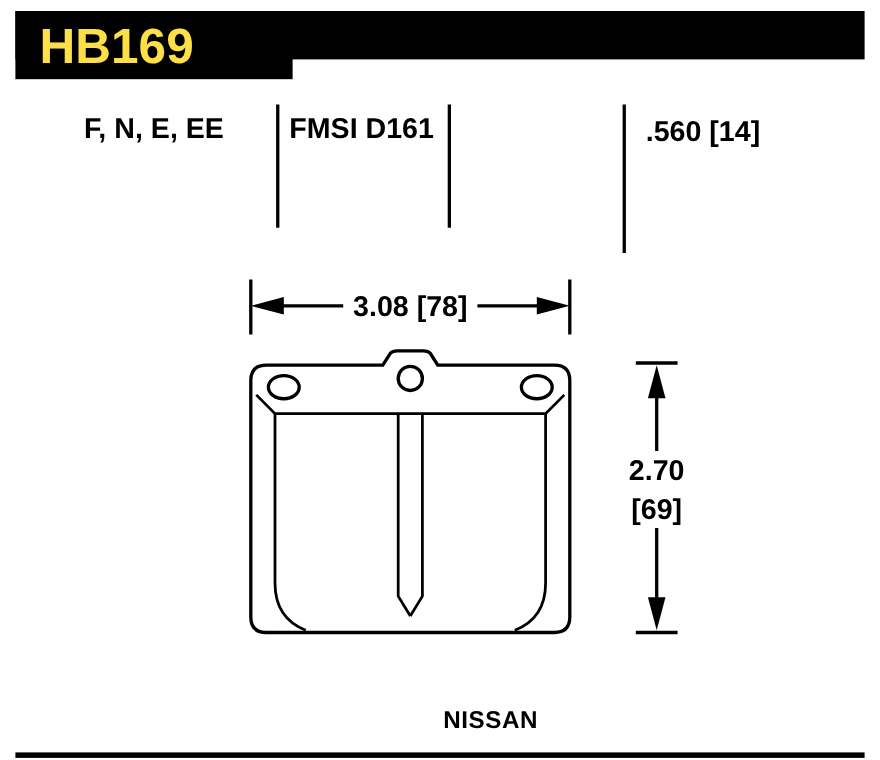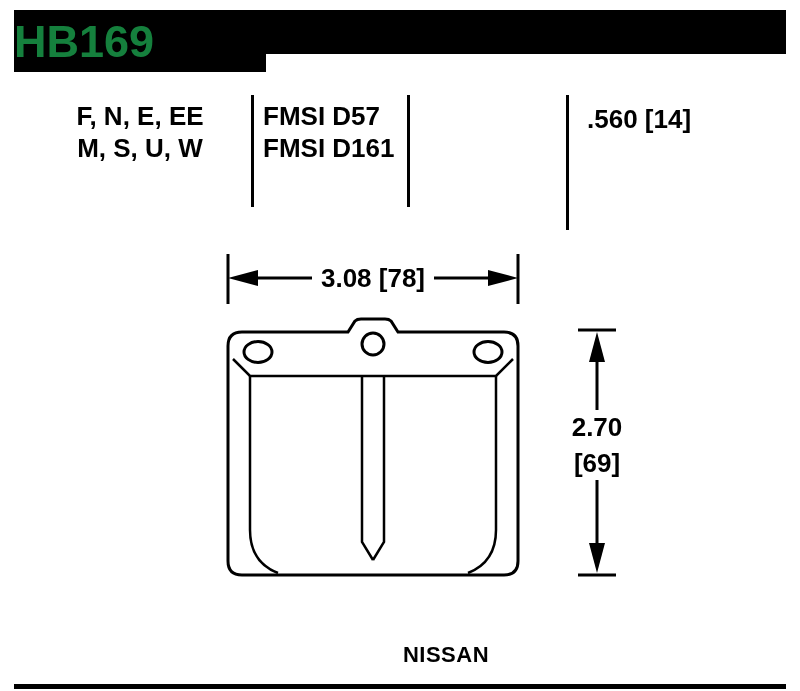--- a/index.html
+++ b/index.html
@@ -17,23 +17,24 @@
   .header-bar {
     left: 14px; top: 10px; width: 772px; height: 44px;
     background: #000;
   }
   .header-block {
     left: 14px; top: 10px; width: 252px; height: 62px;
     background: #000;
     display: flex; align-items: center;
   }
   .part-number {
-    color: #15803d;
+    color: #fde047;
     font-size: 45px;
     font-weight: bold;
+    padding-left: 22px;
     line-height: 1;
     white-space: nowrap;
   }
 
   
   .spec-text {
     font-size: 26px;
     font-weight: bold;
     line-height: 32px;
     white-space: nowrap;
@@ -72,25 +73,23 @@
 </head>
 <body>
 
 <div class="abs header-bar"></div>
 <div class="abs header-block">
   <span class="part-number">HB169</span>
 </div>
 
 <div class="abs spec-text compounds">
   <div>F, N, E, EE</div>
-  <div>M, S, U, W</div>
 </div>
 <div class="abs vdivider divider-1"></div>
 <div class="abs spec-text fmsi">
-  <div>FMSI D57</div>
   <div>FMSI D161</div>
 </div>
 <div class="abs vdivider divider-2"></div>
 <div class="abs vdivider divider-3"></div>
 <div class="abs spec-text thickness">.560 [14]</div>
 
 <svg class="abs drawing" width="800" height="380" viewBox="0 0 800 380" fill="none" stroke="#000" stroke-linecap="butt">
 
   <g>
     <path d="M228,14 V64 M518,14 V64" stroke-width="3"></path>

